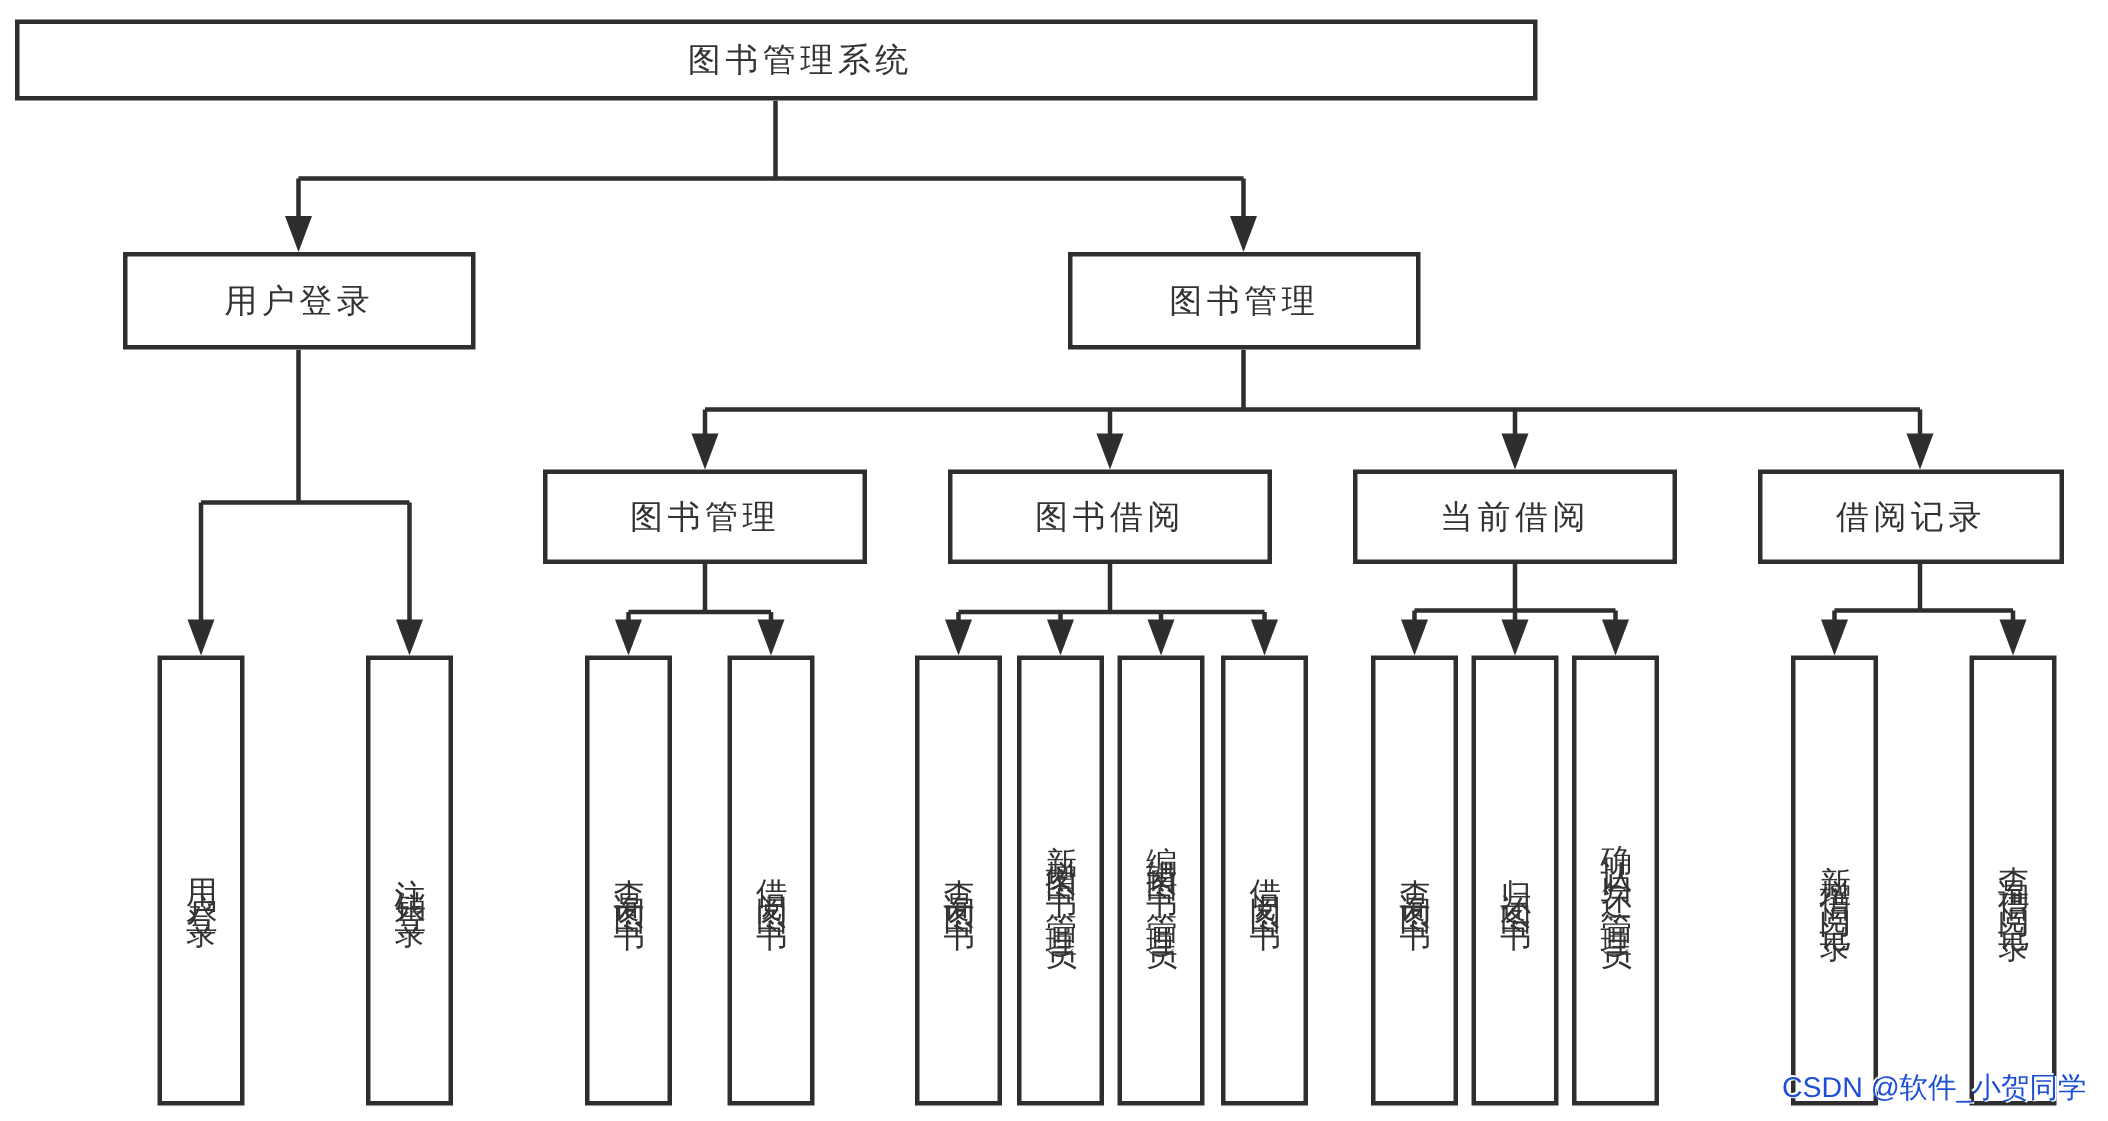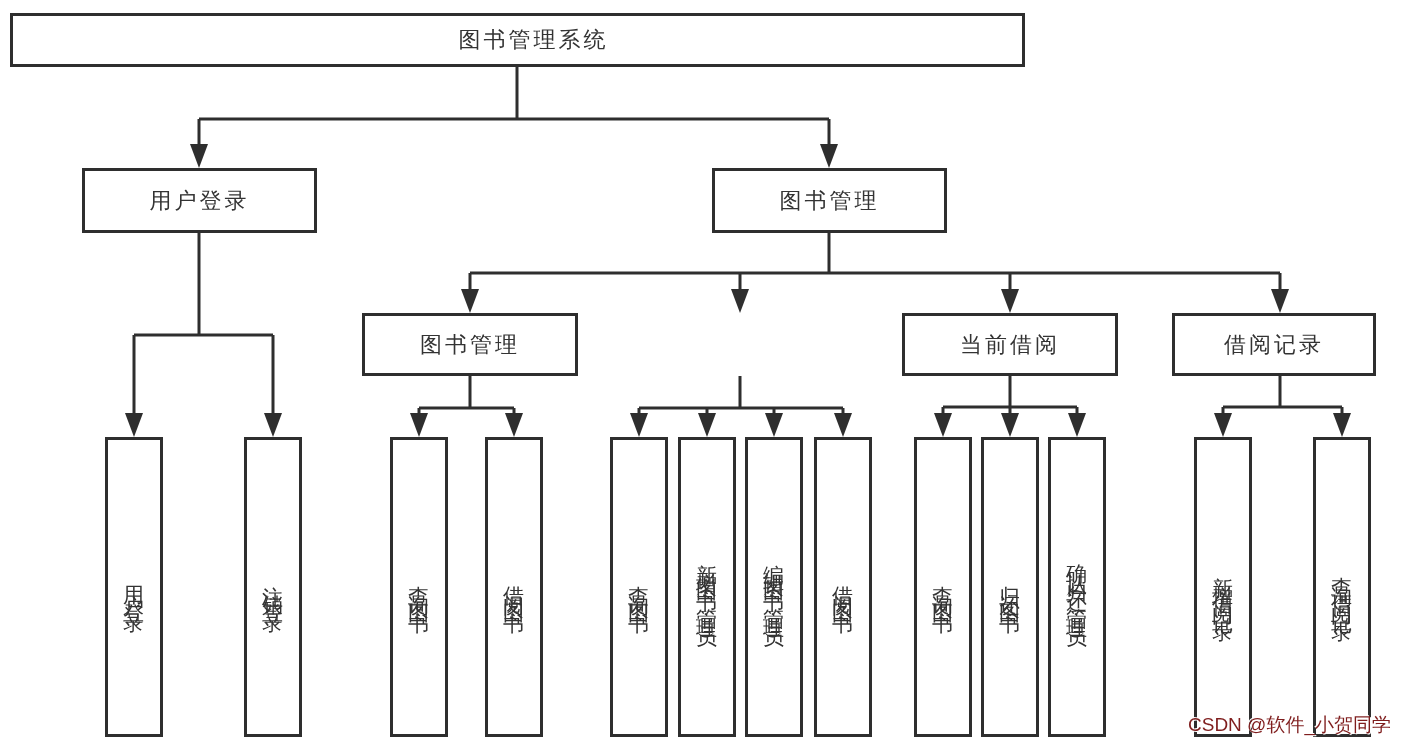--- a/index.html
+++ b/index.html
@@ -41,21 +41,21 @@
     line-height: 1;
     top: 437px;
     width: 58px;
     height: 300px;
   }
   .watermark {
     position: absolute;
     left: 1188px;
     top: 712px;
     font-size: 19px;
-    color: #7f1d1d;
+    color: #1d4ed8;
     text-shadow: 1px 1px 0 #ffffff, -1px -1px 0 #ffffff;
     white-space: nowrap;
     z-index: 3;
   }
 </style>
 </head>
 <body>
 
 <div class="stage">
 
@@ -92,20 +92,21 @@
       <polygon points="1333,413 1351,413 1342,437"></polygon>
     </g>
   </svg>
 
   <div class="node hbox" style="left:10px; top:13px; width:1015px; height:54px;padding-left:32px;">图书管理系统</div>
 
   <div class="node hbox" style="left:82px; top:168px; width:235px; height:65px;">用户登录</div>
   <div class="node hbox" style="left:712px; top:168px; width:235px; height:65px;">图书管理</div>
 
   <div class="node hbox" style="left:362px; top:313px; width:216px; height:63px;">图书管理</div>
+  <div class="node hbox" style="left:632px; top:313px; width:216px; height:63px;">图书借阅</div>
   <div class="node hbox" style="left:902px; top:313px; width:216px; height:63px;">当前借阅</div>
   <div class="node hbox" style="left:1172px; top:313px; width:204px; height:63px;">借阅记录</div>
 
   <div class="node vbox" style="left:105px;">用户登录</div>
   <div class="node vbox" style="left:244px;">注销登录</div>
 
   <div class="node vbox" style="left:390px;">查询图书</div>
   <div class="node vbox" style="left:485px;">借阅图书</div>
 
   <div class="node vbox" style="left:610px;">查询图书</div>

